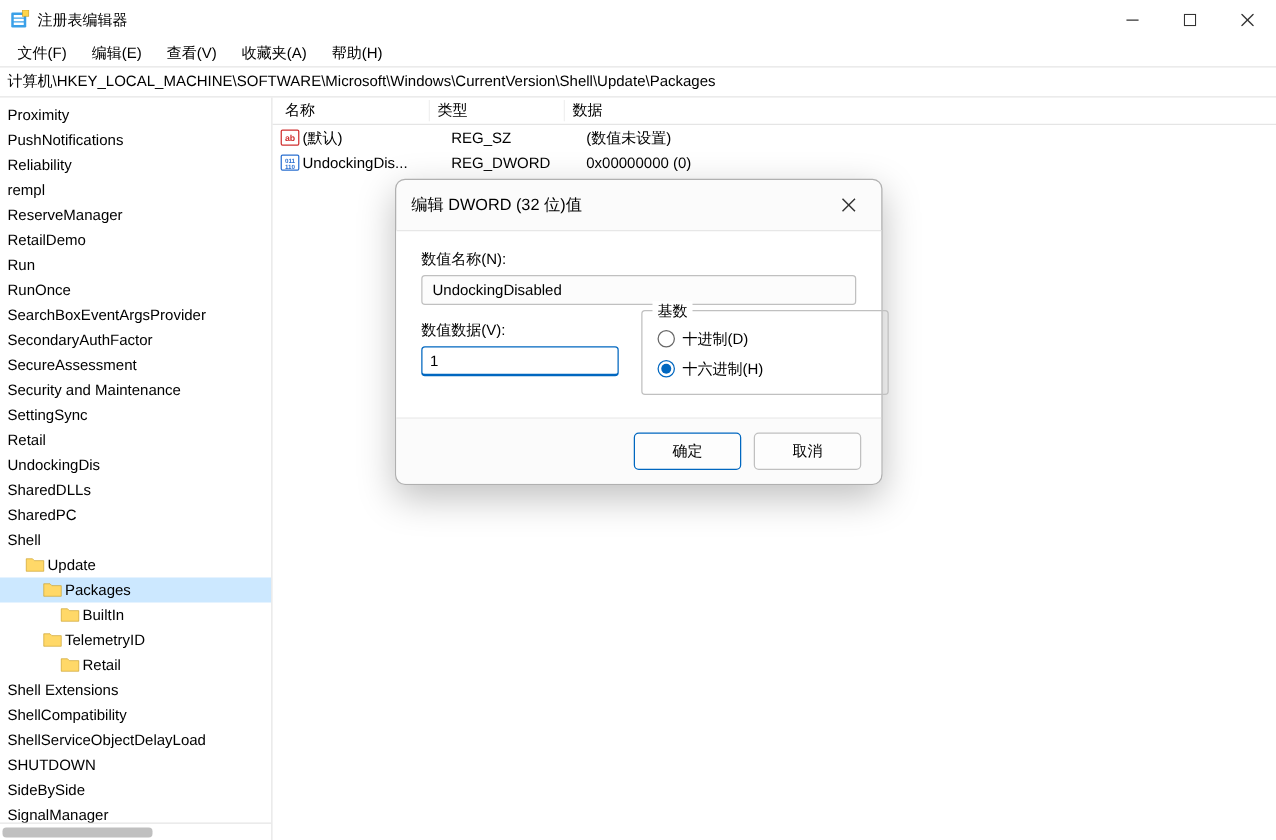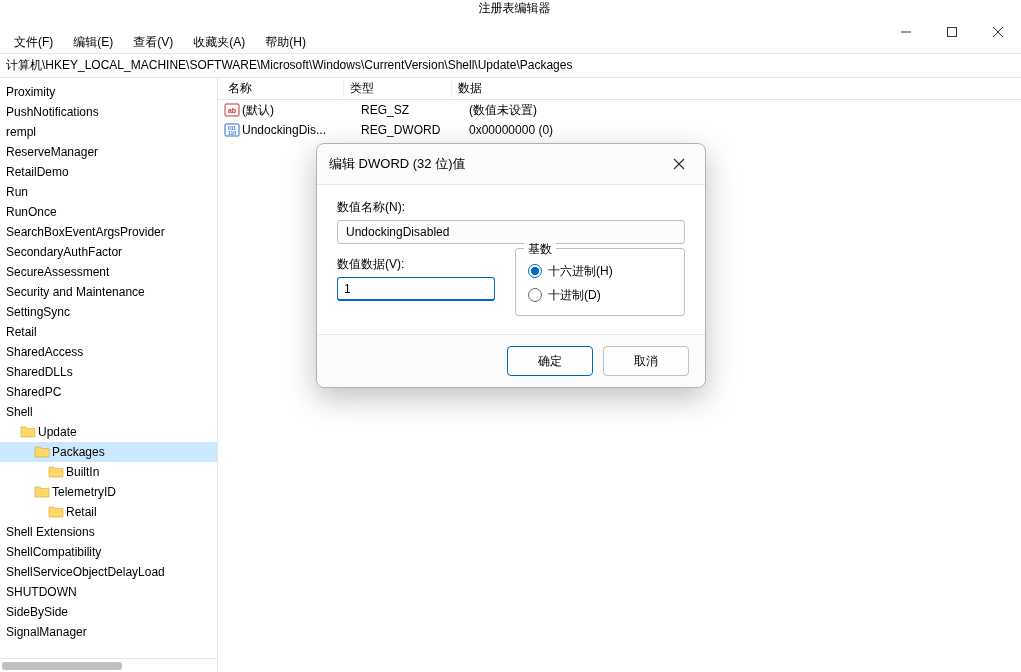--- a/index.html
+++ b/index.html
@@ -13,21 +13,20 @@
       overflow: hidden;
       position: relative;
     }
     
     .titlebar {
       height: 32px;
       display: flex;
       align-items: center;
       background: #fff;
       padding-left: 8px;
-      flex-direction: column;
     }
     .app-icon {
       width: 16px;
       height: 16px;
       margin-right: 6px;
     }
     .title-text { font-size: 12px; }
     .win-controls {
       margin-left: auto;
       display: flex;
@@ -166,21 +165,21 @@
       border-radius: 3px;
       padding: 0 6px;
       font-size: 12px;
       font-family: inherit;
     }
     .fieldset-wrap { flex: 0 0 auto; }
     .groupbox {
       border: 1px solid #c0c0c0;
       border-radius: 3px;
       padding: 10px 12px 8px 12px;
-      width: 170px;
+      width: 198px;
       position: relative;
       margin-top: -8px;
     }
     .groupbox-title {
       position: absolute;
       top: -8px;
       left: 8px;
       background: #fff;
       padding: 0 4px;
       font-size: 12px;
@@ -267,20 +266,24 @@
     <div class="tree-item">
         <span class="tree-indent" style="width:6px"></span>
         <span>Proximity</span>
       </div>
       <div class="tree-item">
         <span class="tree-indent" style="width:6px"></span>
         <span>PushNotifications</span>
       </div>
       <div class="tree-item">
         <span class="tree-indent" style="width:6px"></span>
+        <span>Reliability</span>
+      </div>
+      <div class="tree-item">
+        <span class="tree-indent" style="width:6px"></span>
         <span>rempl</span>
       </div>
       <div class="tree-item">
         <span class="tree-indent" style="width:6px"></span>
         <span>ReserveManager</span>
       </div>
       <div class="tree-item">
         <span class="tree-indent" style="width:6px"></span>
         <span>RetailDemo</span>
       </div>
@@ -311,21 +314,21 @@
       <div class="tree-item">
         <span class="tree-indent" style="width:6px"></span>
         <span>SettingSync</span>
       </div>
       <div class="tree-item">
         <span class="tree-indent" style="width:6px"></span>
         <span>Retail</span>
       </div>
       <div class="tree-item">
         <span class="tree-indent" style="width:6px"></span>
-        <span>SharedAccess</span>
+        <span>UndockingDis</span>
       </div>
       <div class="tree-item">
         <span class="tree-indent" style="width:6px"></span>
         <span>SharedDLLs</span>
       </div>
       <div class="tree-item">
         <span class="tree-indent" style="width:6px"></span>
         <span>SharedPC</span>
       </div>
       <div class="tree-item">
@@ -440,29 +443,29 @@
     <input class="dlg-input-ro" readonly="" value="UndockingDisabled" style="">
     <div class="dlg-row2">
       <div class="dlg-col-left">
         <div class="dlg-label">数值数据(V):</div>
         <input class="dlg-input-val" value="1" style="">
       </div>
       <div class="fieldset-wrap">
         <div class="groupbox">
           <span class="groupbox-title">基数</span>
           <div class="radio-row">
+            <span class="radio"></span>
+            <span>十进制(D)</span>
+          </div>
+          <div class="radio-row">
             <span class="radio checked">
                 <span class="dot"></span>
               </span>
             <span>十六进制(H)</span>
           </div>
-          <div class="radio-row">
-            <span class="radio"></span>
-            <span>十进制(D)</span>
-          </div>
         </div>
       </div>
     </div>
   </div>
   <div class="dlg-footer">
     <div class="dlg-btn primary">确定</div>
     <div class="dlg-btn">取消</div>
   </div>
 </div>
 

